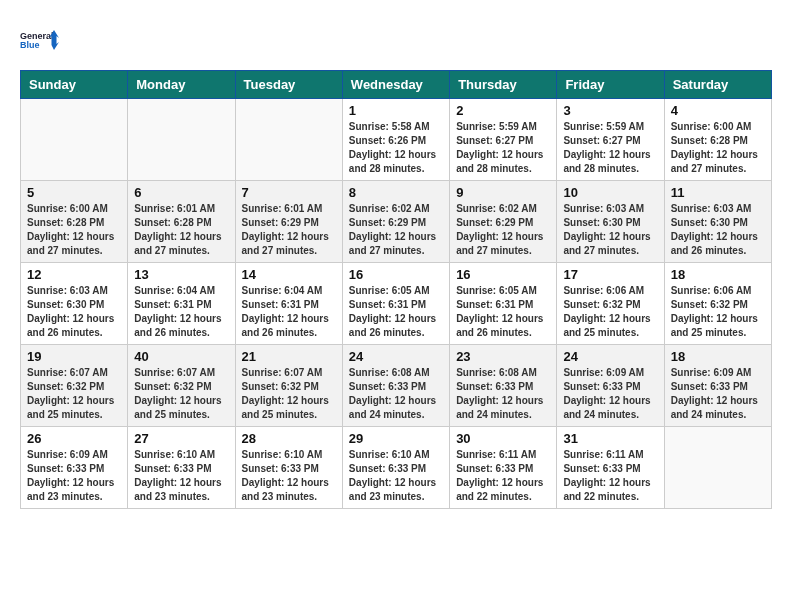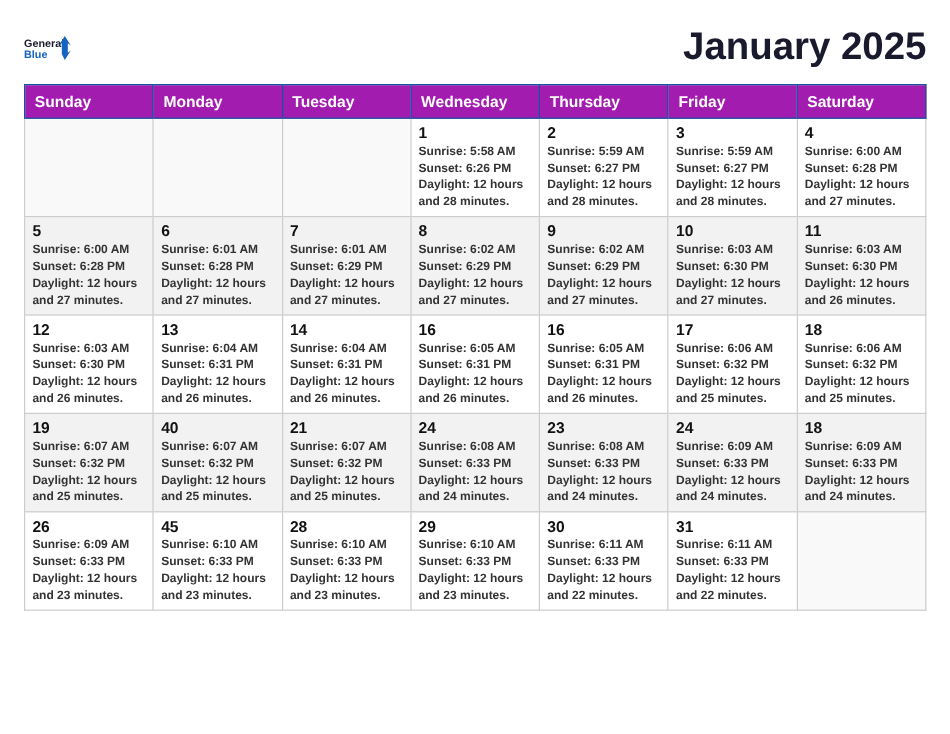--- a/index.html
+++ b/index.html
@@ -32,21 +32,21 @@
     .subtitle {
       font-size: 14px;
       color: #444;
     }
     .calendar {
       width: 100%;
       border-collapse: collapse;
       border: 1px solid #ccc;
     }
     .calendar th {
-      background-color: #a21caf;
+      background-color: #0f766e;
       color: #fff;
       text-align: left;
       padding: 6px 8px;
       font-size: 13px;
       font-weight: bold;
       border: 1px solid #1254a0;
     }
     .calendar td {
       vertical-align: top;
       padding: 4px 6px;
@@ -81,21 +81,20 @@
 
 <div class="header">
   <div class="logo" style="align-items: center;">
   <svg width="40" height="40" viewBox="0 0 80 44">
     <text x="0" y="20" font-size="18" font-weight="bold" font-family="Arial" fill="#1a1a2e">General</text>
     <text x="0" y="38" font-size="18" font-weight="bold" font-family="Arial" fill="#1565c0">Blue</text>
     <polygon points="68,2 78,18 73,14 73,30 78,26 68,42 63,32 63,14 58,18" fill="#1565c0"></polygon>
   </svg>
 </div>
   <div class="title-section">
-    <div class="month-title">January 2025</div>
   </div>
 </div>
 
 <table class="calendar">
   <thead>
     <tr>
     <th>Sunday</th>
         <th>Monday</th>
         <th>Tuesday</th>
         <th>Wednesday</th>
@@ -267,21 +266,21 @@
         </td>
       </tr>
       <tr>
         <td>
           <div class="day-num">26</div>
           <div class="day-info" style="white-space: pre-line;">Sunrise: 6:09 AM
 Sunset: 6:33 PM
 Daylight: 12 hours and 23 minutes.</div>
         </td>
         <td>
-          <div class="day-num">45</div>
+          <div class="day-num">27</div>
           <div class="day-info" style="white-space: pre-line;">Sunrise: 6:10 AM
 Sunset: 6:33 PM
 Daylight: 12 hours and 23 minutes.</div>
         </td>
         <td>
           <div class="day-num">28</div>
           <div class="day-info" style="white-space: pre-line;">Sunrise: 6:10 AM
 Sunset: 6:33 PM
 Daylight: 12 hours and 23 minutes.</div>
         </td>

